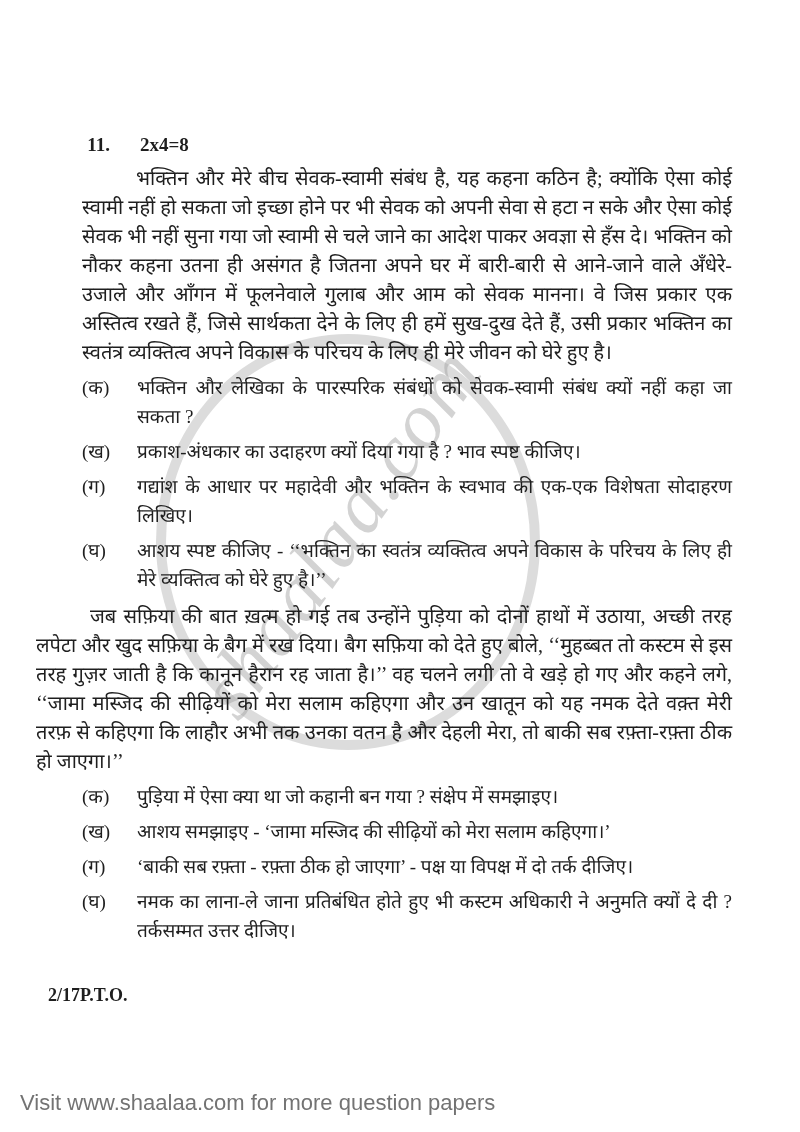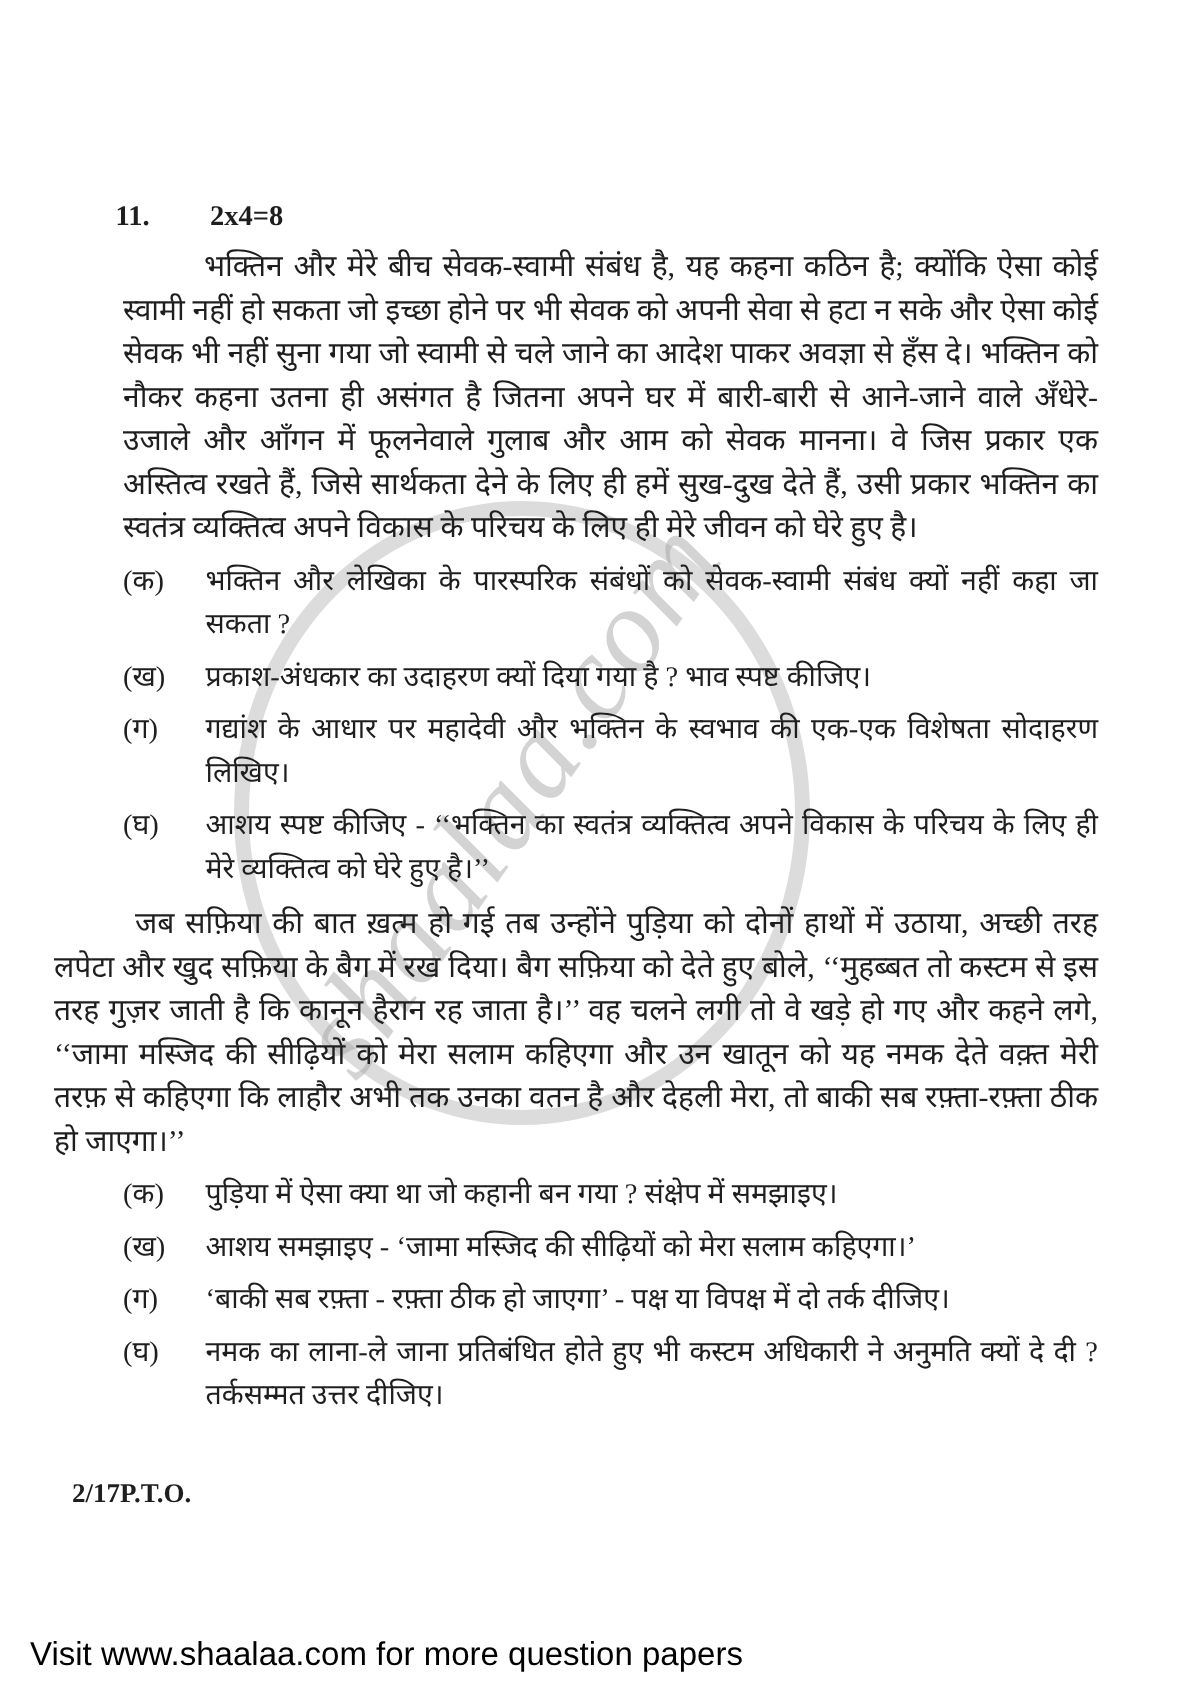--- a/index.html
+++ b/index.html
@@ -18,21 +18,21 @@
     transform:translate(-50%,-50%) rotate(-55deg);
     font-style:italic;font-size:80px;letter-spacing:2px;white-space:nowrap;
     color:rgba(158,158,158,0.45);
   }
   
   .content{position:relative;z-index:1;padding-top:130px;}
   .q-header{
     display:flex;margin:0 68px 0 77px;
     font-weight:bold;font-size:19px;line-height:29px;
   }
-  .q-num{flex:0 0 33px;}
+  .q-num{flex:0 0 33px;text-align:right;}
   .q-title{flex:1;}
   .q-marks{margin-left:30px;white-space:nowrap;}
   .passage{
     margin:5px 68px 0 82px;font-size:20px;line-height:29px;
     text-align:justify;text-indent:54px;
   }
   .passage.p2{margin-top:8px;margin-left:36px;}
   .subq{display:flex;margin:6px 68px 0 82px;font-size:19px;line-height:29px;}
   .subq-label{flex:0 0 55px;}
   .subq-text{flex:1;text-align:justify;}
@@ -42,21 +42,21 @@
   }
   
   .footer{
     position:absolute;left:48px;right:72px;top:985px;z-index:1;
     display:flex;
     font-weight:bold;font-size:18px;line-height:20px;
   }
   .visit{
     position:absolute;left:20px;top:1090px;z-index:1;
     font-family:"Liberation Sans","DejaVu Sans",sans-serif;
-    font-size:22px;color:#000000;
+    font-size:22px;color:#737373;
   }
 </style>
 </head>
 <body>
 
 <div class="page">
 
   <div class="watermark">
     <div class="wm-ring"></div>
     <div class="wm-text">shaalaa.com</div>

